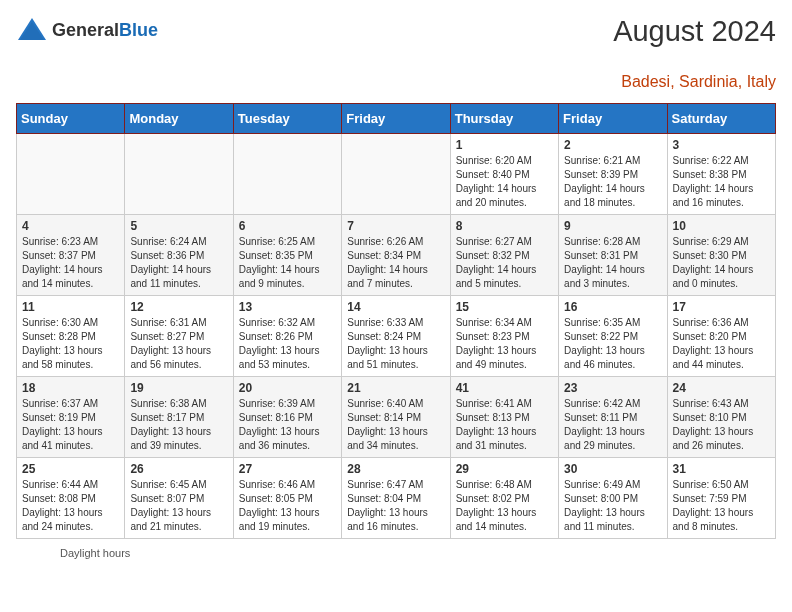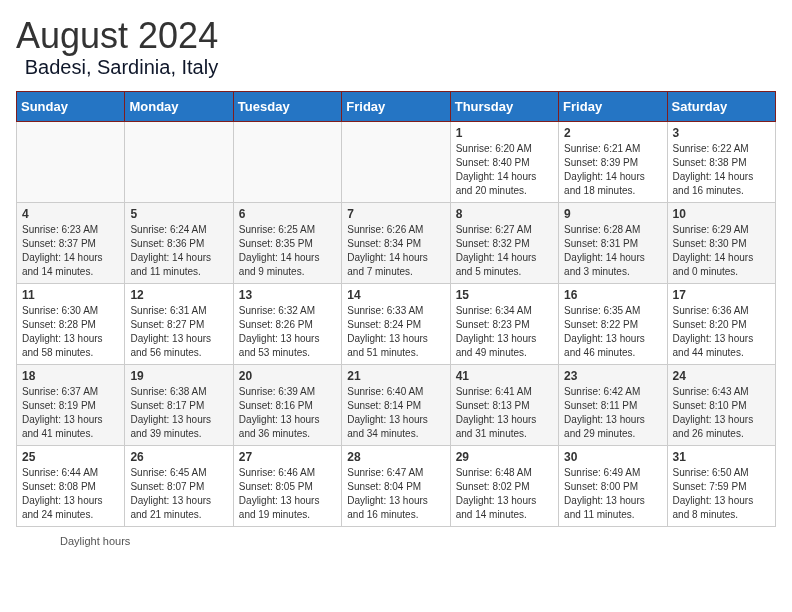--- a/index.html
+++ b/index.html
@@ -28,28 +28,29 @@
     }
     .logo-text-blue {
       font-size: 18px;
       font-weight: bold;
       color: #1a6bb5;
     }
     .title-block {
       text-align: right;
     }
     .month-year {
-      font-size: 36px;
+      font-size: 29px;
       font-weight: normal;
       color: #333;
       line-height: 1.1;
     }
     .location {
-      font-size: 20px;
-      color: #0f172a;
+      font-size: 16px;
+      color: #c2410c;
+      margin-top: 25px;
     }
     table {
       width: 100%;
       border-collapse: collapse;
       table-layout: fixed;
     }
     thead tr th {
       background-color: #2575c4;
       color: #fff;
       padding: 7px 4px;
@@ -89,20 +90,29 @@
       font-size: 11px;
       color: #555;
       text-align: left;
       padding-left: 44px;
     }
   </style>
 </head>
 <body>
 
 <div class="header">
+  <div class="logo">
+    <svg width="32" height="28" viewBox="0 0 32 28">
+      <polygon points="16,2 30,24 2,24" fill="#2575c4"></polygon>
+      <polygon points="16,6 28,24 4,24" fill="#1a5fa0" opacity="0.3"></polygon>
+    </svg>
+    <div>
+      <span class="logo-text-general">General</span><span class="logo-text-blue">Blue</span>
+    </div>
+  </div>
   <div class="title-block">
     <div class="month-year">August 2024</div>
     <div class="location">Badesi, Sardinia, Italy</div>
   </div>
 </div>
 
 <table>
   <thead>
     <tr>
     <th>Sunday</th>

